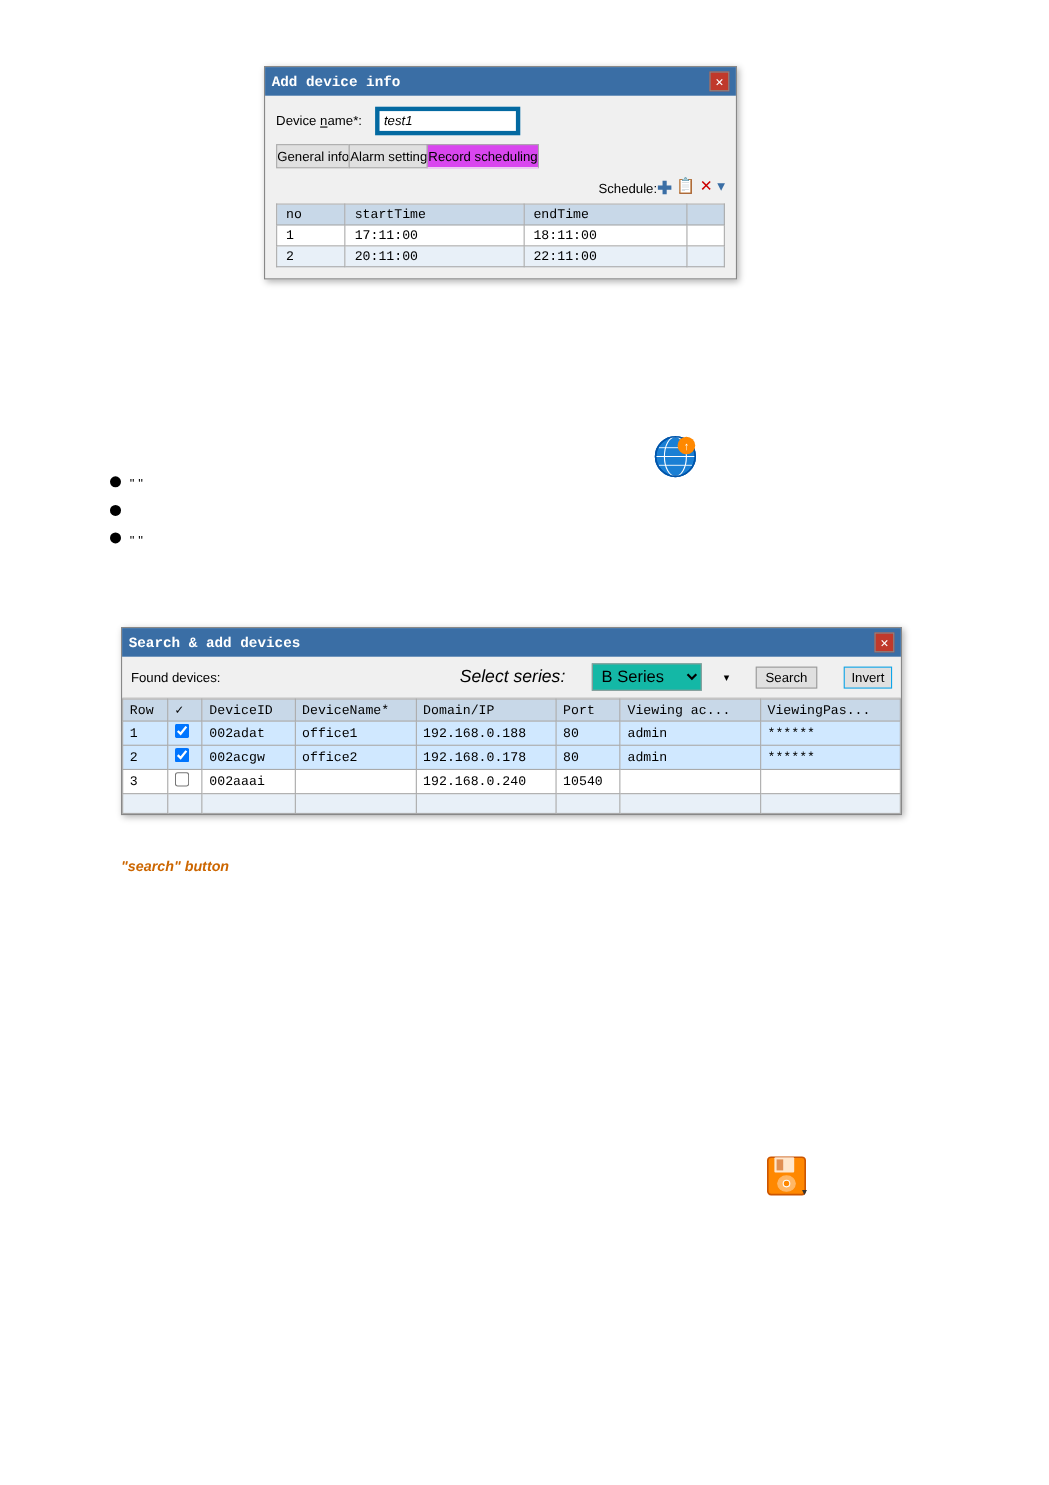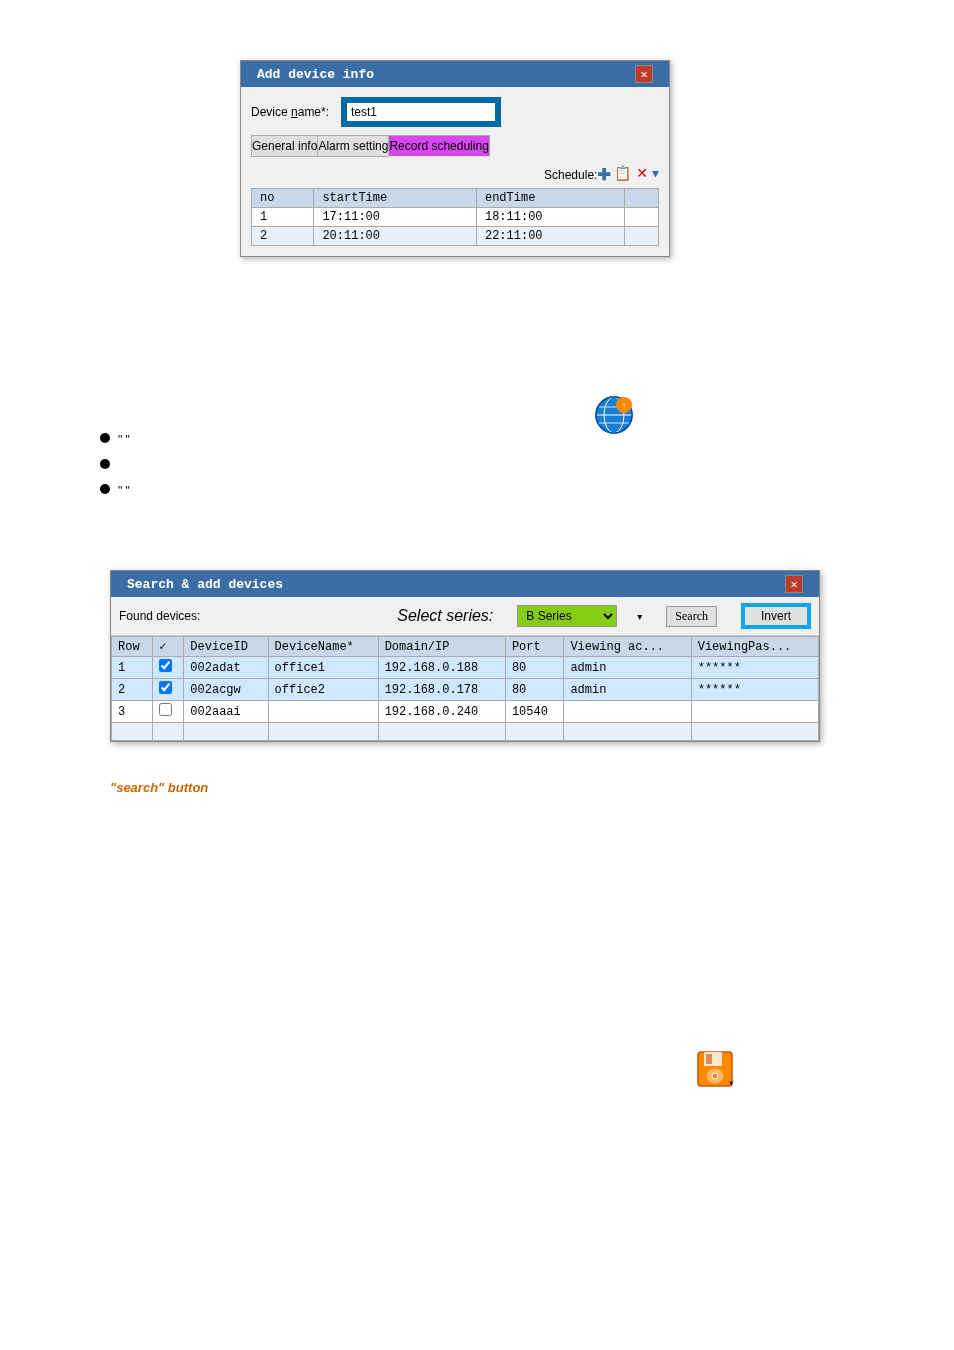--- a/index.html
+++ b/index.html
@@ -19,21 +19,21 @@
       background: #f0f0f0;
       position: absolute;
       box-shadow: 2px 2px 6px rgba(0,0,0,0.3);
     }
     .dialog-titlebar {
       background: #3a6ea5;
       color: #fff;
       font-family: 'Courier New', monospace;
       font-size: 13px;
       font-weight: bold;
-      padding: 4px 16px;
+      padding: 4px 6px;
       display: flex;
       justify-content: space-between;
       align-items: center;
     }
     .dialog-close {
       width: 18px;
       height: 18px;
       background: #c0392b;
       color: #fff;
       border: 1px solid #888;
@@ -58,25 +58,26 @@
     .form-row {
       display: flex;
       align-items: center;
       margin-bottom: 8px;
     }
     .form-label {
       min-width: 90px;
       font-size: 12px;
     }
     .form-input {
-      border: 6px solid #0369a1;
+      border: 4px solid #0369a1;
       padding: 2px 4px;
       font-size: 12px;
-      width: 160px;
+      width: 132px;
       background: #fff;
+      font-style: italic;
     }
 
     
     .tabs {
       display: flex;
       margin-bottom: 8px;
       margin-top: 4px;
     }
     .tab {
       border: 1px solid #aaa;
@@ -199,35 +200,35 @@
       font-size: 12px;
       flex: 1;
     }
     .select-series-label {
       font-size: 16px;
       font-style: italic;
     }
     .series-select {
       border: 1px solid #999;
       padding: 2px 4px;
-      font-size: 12px;
-      background: #84cc16;
+      font-size: 15px;
+      background: #14b8a6;
       width: 100px;
     }
     .search-button {
       border: 1px solid #999;
       padding: 2px 8px;
       font-size: 12px;
       background: #e0e0e0;
       cursor: pointer;
-      font-family: Liberation Serif, serif;
+      font-family: Liberation Sans, sans-serif;
     }
     .invert-button {
-      border: 4px solid #0ea5e9;
-      padding: 2px 16px;
+      border: 1px solid #0ea5e9;
+      padding: 2px 6px;
       font-size: 12px;
       background: #e0e0e0;
       cursor: pointer;
     }
 
     
     .devices-table {
       width: 100%;
       border-collapse: collapse;
       font-family: 'Courier New', monospace;

